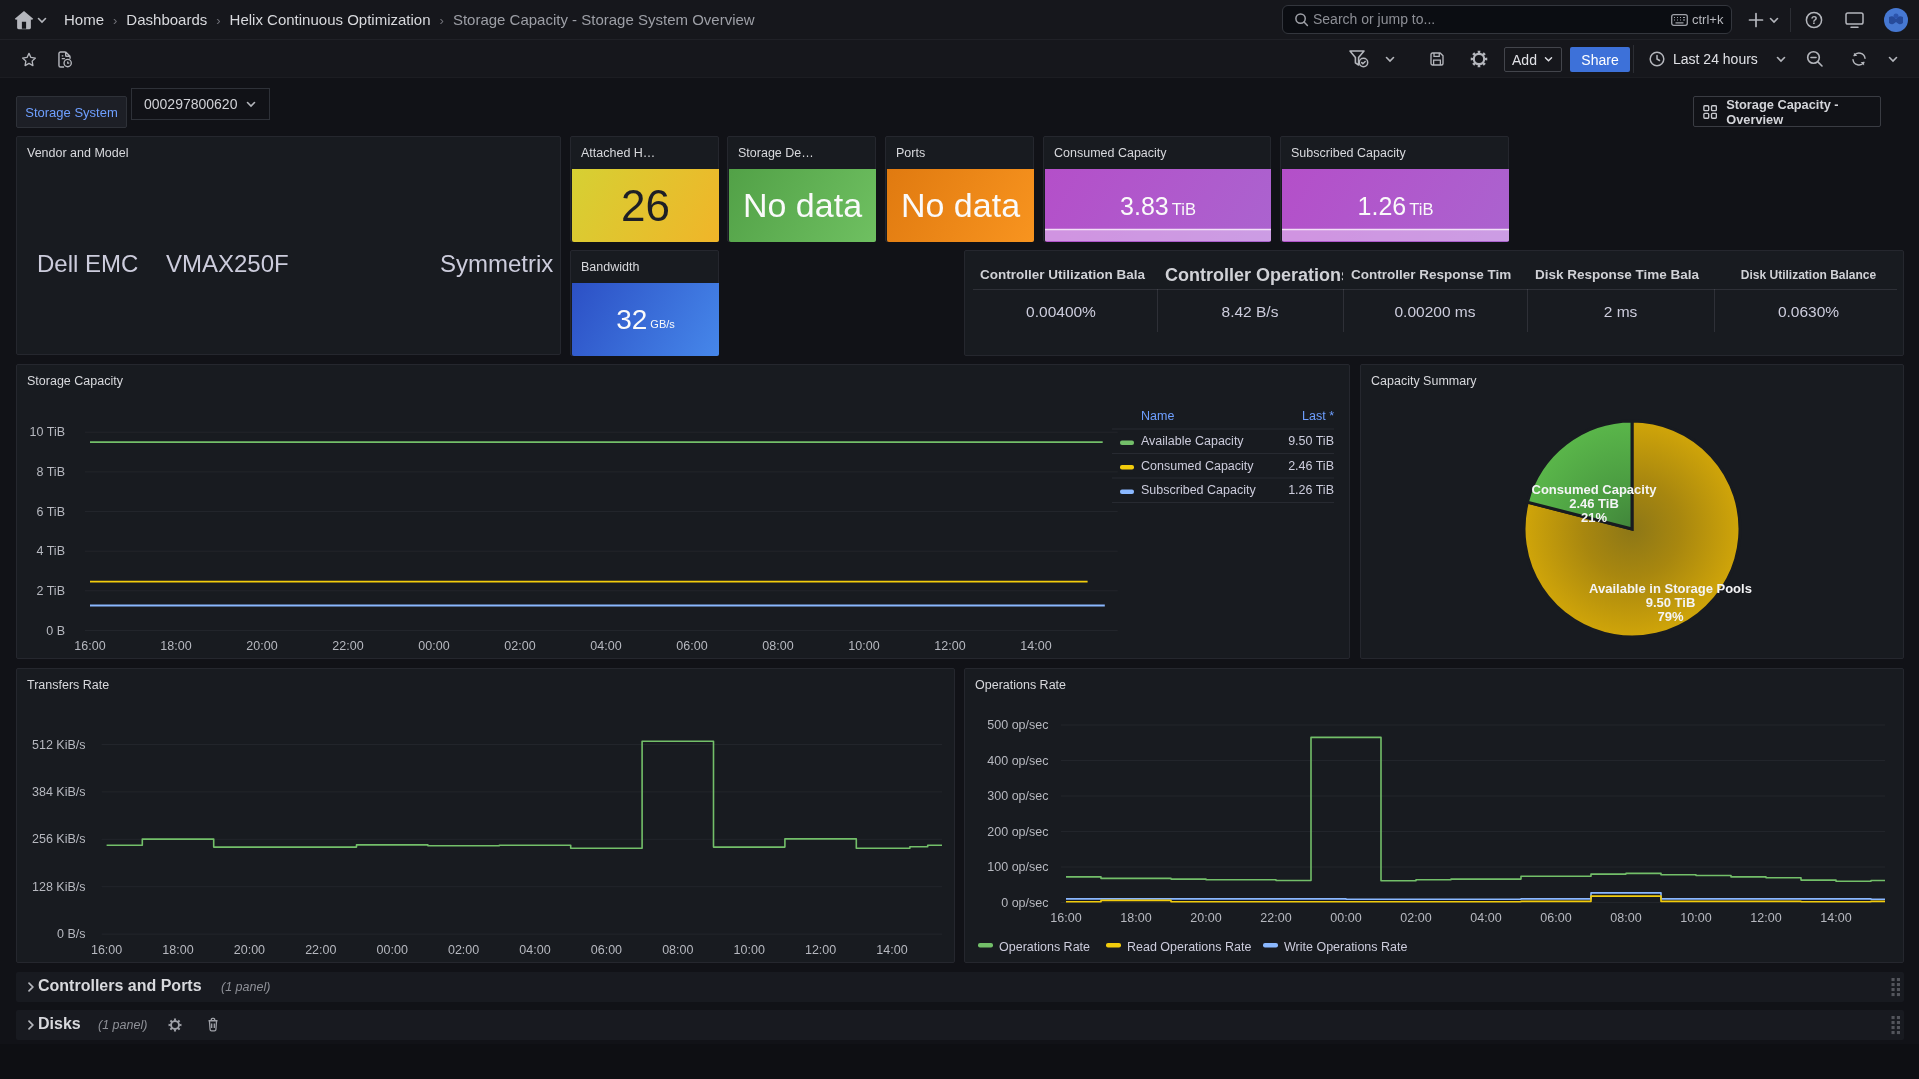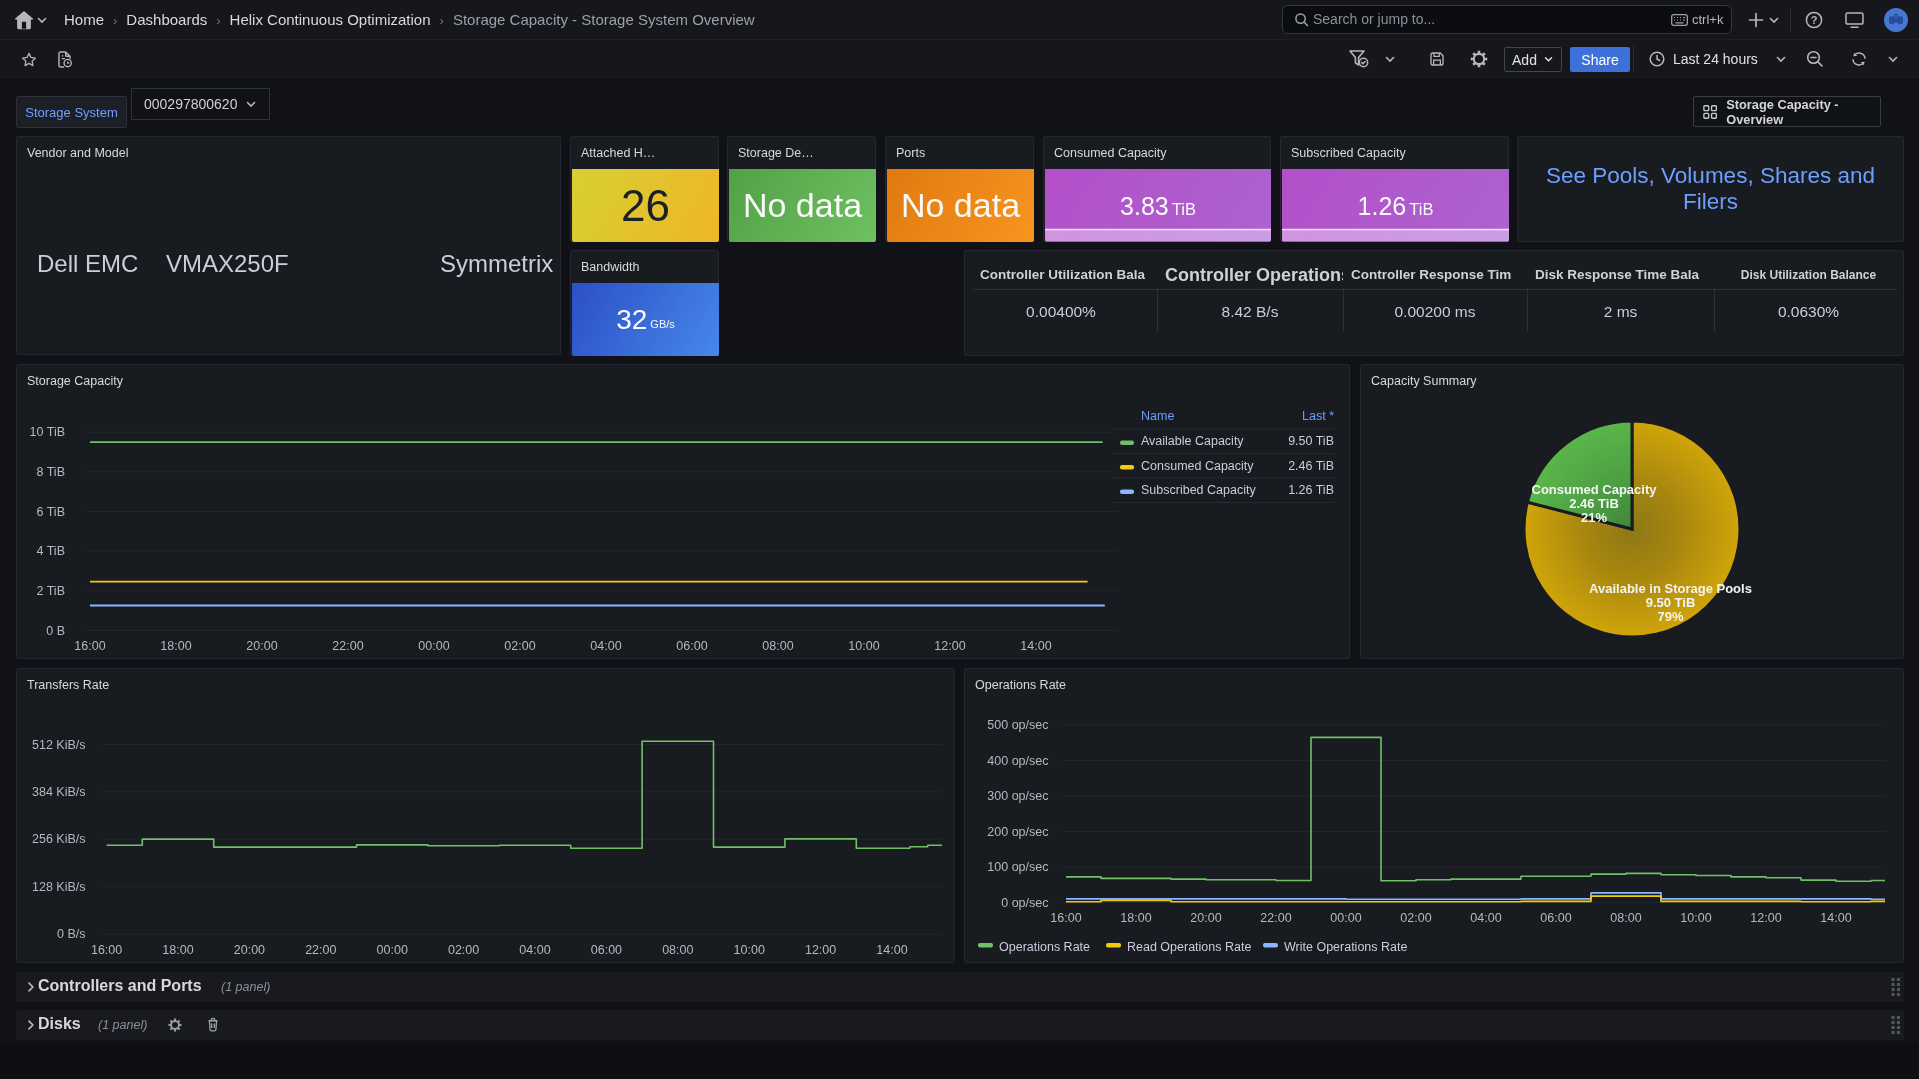--- a/index.html
+++ b/index.html
@@ -183,23 +183,20 @@
       <div class="abs" style="left:1px;top:32px;width:227px;height:73px;background:linear-gradient(120deg,#b44fc9,#ab63cf);border-radius:0 0 2px 2px;overflow:hidden">
         <div style="position:absolute;inset:0;display:flex;align-items:center;justify-content:center;font-weight:500;color:#fafafa;transform:translateY(1px)">
           <span style="font-size:25px">1.26</span>
           <span style="font-size:16.5px;margin-left:3px;transform:translateY(3.1px)">TiB</span>
         </div>
         <svg width="227" height="72" style="position:absolute;left:0;top:0">
           <rect x="0" y="60.5" width="227" height="11.5" fill="rgba(244,229,252,0.45)"></rect>
           <line x1="0" y1="60.5" x2="227" y2="60.5" stroke="rgba(250,241,253,0.85)" stroke-width="1.4"></line>
         </svg>
       </div>
-    </div>
-    <div class="panel" style="left:1517px;top:58px;width:387px;height:106px;display:flex;align-items:center;justify-content:center;text-align:center">
-      <div style="font-size:22.5px;line-height:26.5px;color:#6e9fff;font-weight:400">See Pools, Volumes, Shares and<br>Filers</div>
     </div>
     <div class="panel" style="left:570px;top:172px;width:149px;height:106px">
       <div class="ptitle">Bandwidth</div>
       <div class="abs" style="left:1px;top:32px;width:147px;height:73px;background:linear-gradient(120deg,#2c50c5,#4687ea);border-radius:0 0 2px 2px;overflow:hidden">
         <div style="position:absolute;inset:0;display:flex;align-items:center;justify-content:center;font-weight:500;color:#fafafa;transform:translateY(0px)">
           <span style="font-size:28px">32</span>
           <span style="font-size:11px;margin-left:3px;transform:translateY(3.8px)">GB/s</span>
         </div>
       </div>
     </div>

